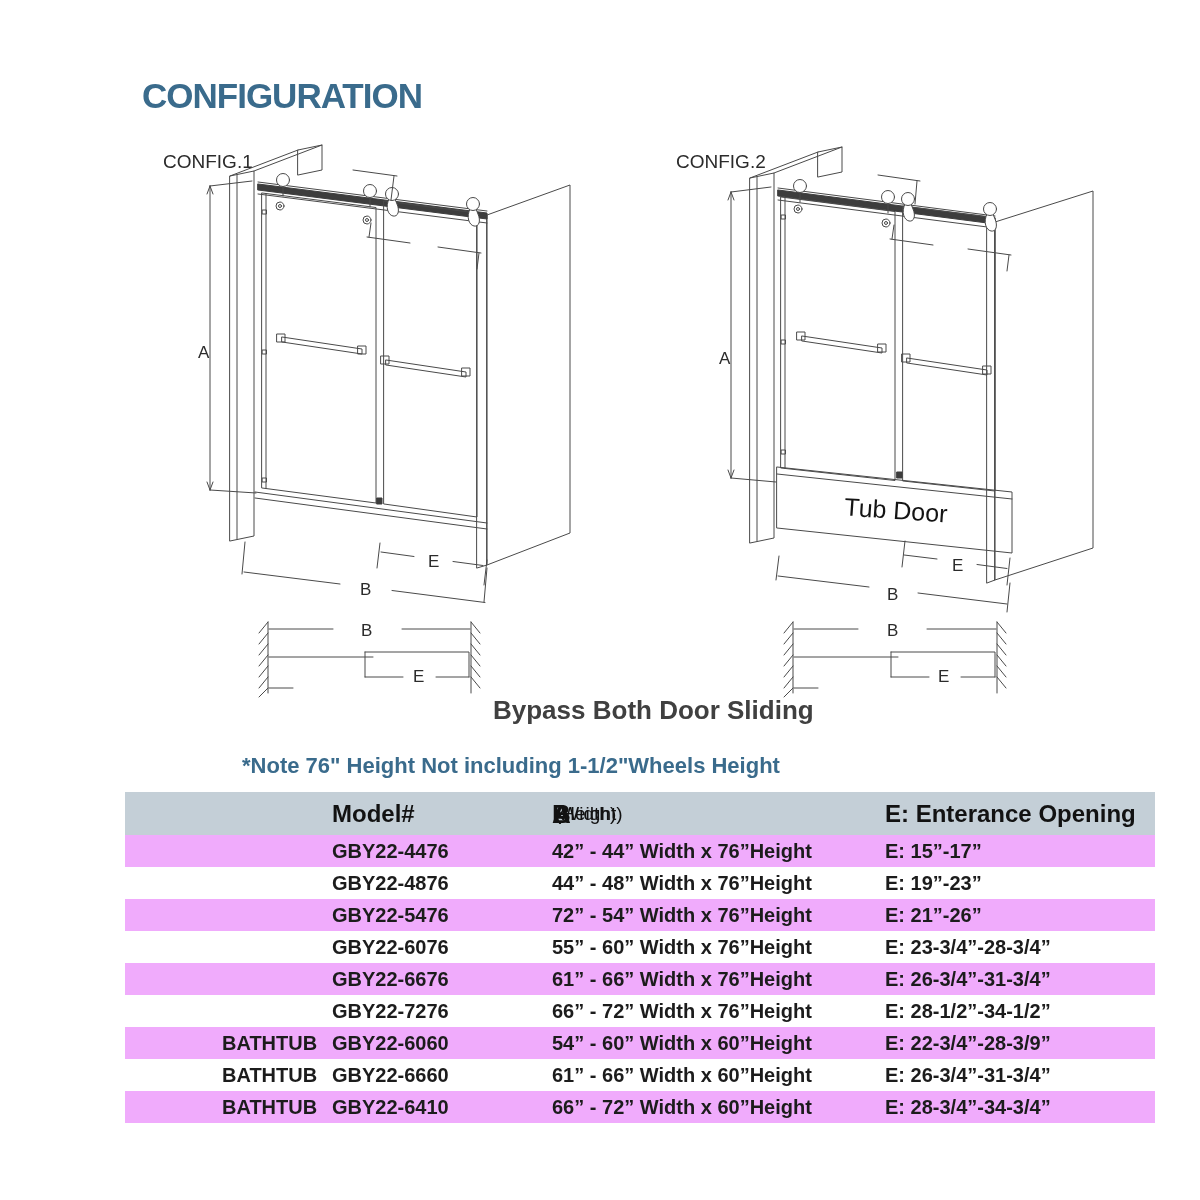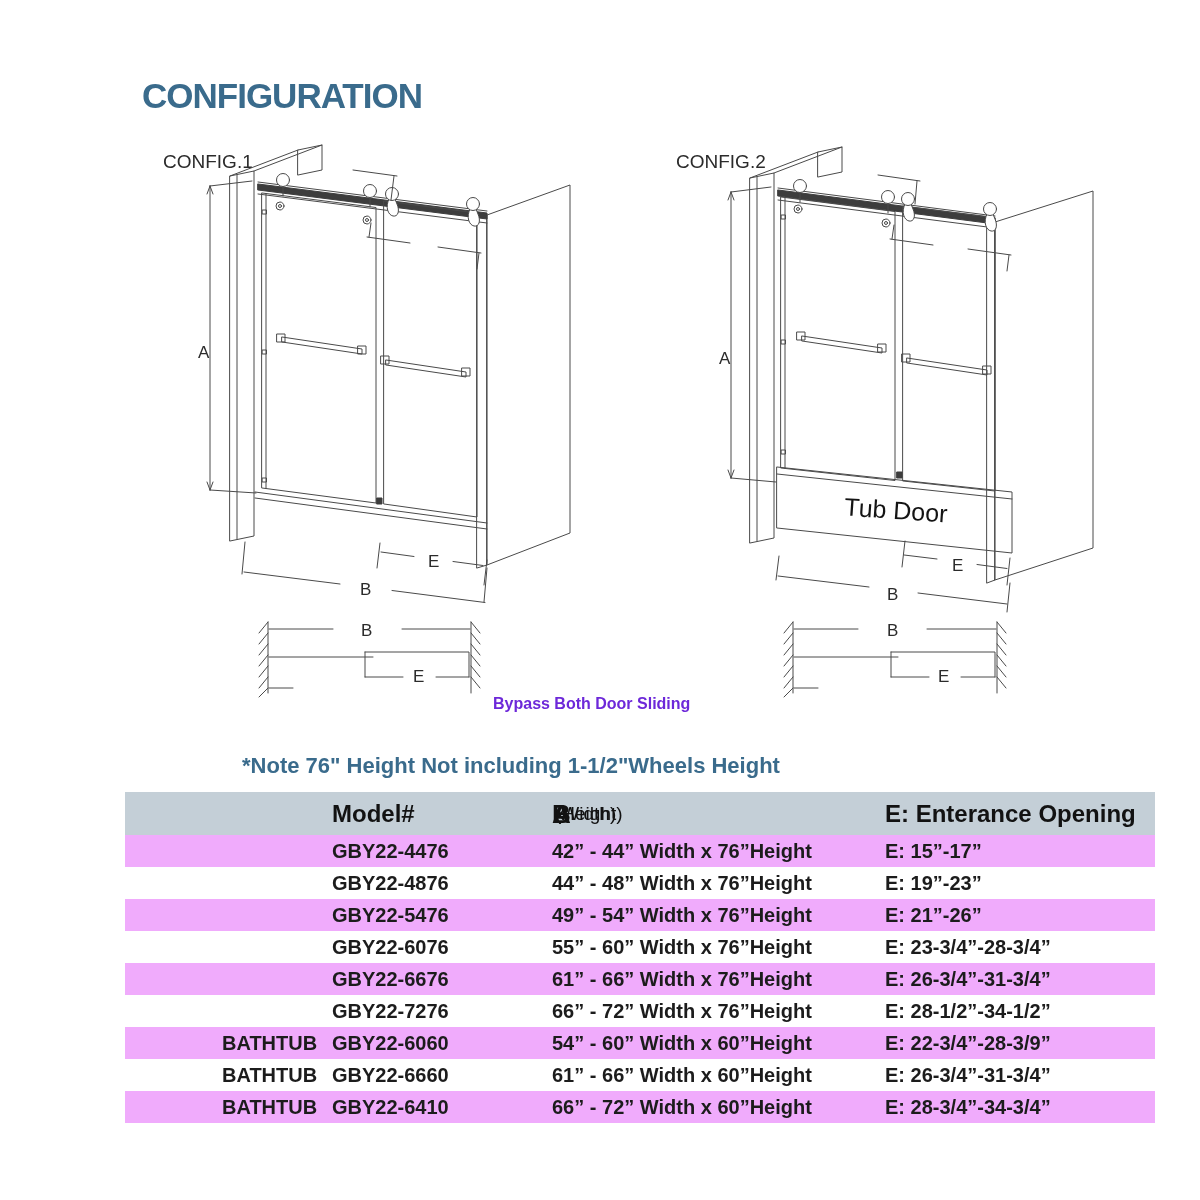--- a/index.html
+++ b/index.html
@@ -1,21 +1,21 @@
 <!DOCTYPE html>
 <html><head>
 <meta charset="utf-8">
 <style>
   html,body{margin:0;padding:0;background:#fff;}
   #page{position:relative;width:1200px;height:1200px;background:#fff;overflow:hidden;
         font-family:"Liberation Sans",sans-serif;margin-left:40px;}
   
   #title{position:absolute;left:102px;top:76px;margin:0;font-size:35px;font-weight:700;
          letter-spacing:-1px;color:#3a6b8c;}
-  #caption{position:absolute;left:453px;top:695px;font-size:16px;font-weight:700;color:#6d28d9;white-space:nowrap;}
+  #caption{position:absolute;left:453px;top:695px;font-size:26px;font-weight:700;color:#404040;white-space:nowrap;}
   #note{position:absolute;left:202px;top:753px;font-size:22px;font-weight:700;color:#3a6b8c;white-space:nowrap;}
   
   #diagram{position:absolute;left:0;top:0;}
   .ln path,.ln line,.ln rect,.ln circle,.ln polygon{fill:none;stroke:#4a4a4a;stroke-width:1;
          stroke-linecap:round;stroke-linejoin:round;}
   .fill-dark{fill:#3d3d3d !important;stroke:#3d3d3d !important;}
   .wh{fill:#fff !important;}
   text{font-family:"Liberation Sans",sans-serif;fill:#2b2b2b;stroke:none;}
   .cfg-lbl{font-size:19px;}
   .dim-lbl{font-size:17px;}
@@ -281,21 +281,21 @@
     </div>
         <div class="trow">
       <span class="c-cat"></span>
       <span class="c-model">GBY22-4876</span>
       <span class="c-size">44” - 48” Width x 76”Height</span>
       <span class="c-ent">E: 19”-23”</span>
     </div>
         <div class="trow alt">
       <span class="c-cat"></span>
       <span class="c-model">GBY22-5476</span>
-      <span class="c-size">49” - 54” Width x 76”Height</span>
+      <span class="c-size">72” - 54” Width x 76”Height</span>
       <span class="c-ent">E: 21”-26”</span>
     </div>
         <div class="trow">
       <span class="c-cat"></span>
       <span class="c-model">GBY22-6076</span>
       <span class="c-size">55” - 60” Width x 76”Height</span>
       <span class="c-ent">E: 23-3/4”-28-3/4”</span>
     </div>
         <div class="trow alt">
       <span class="c-cat"></span>

